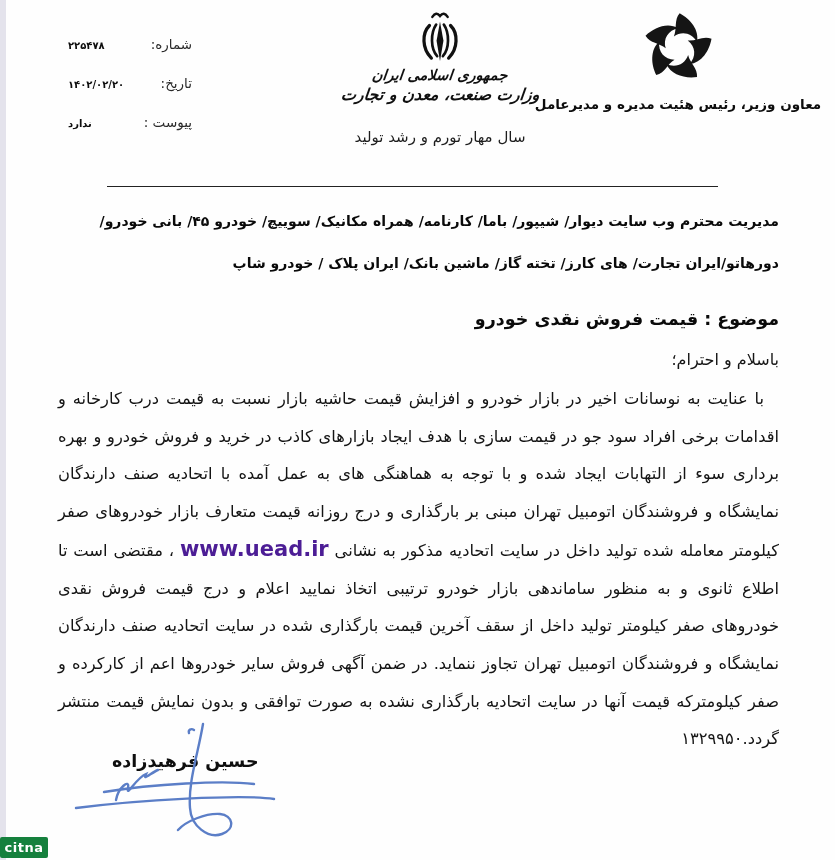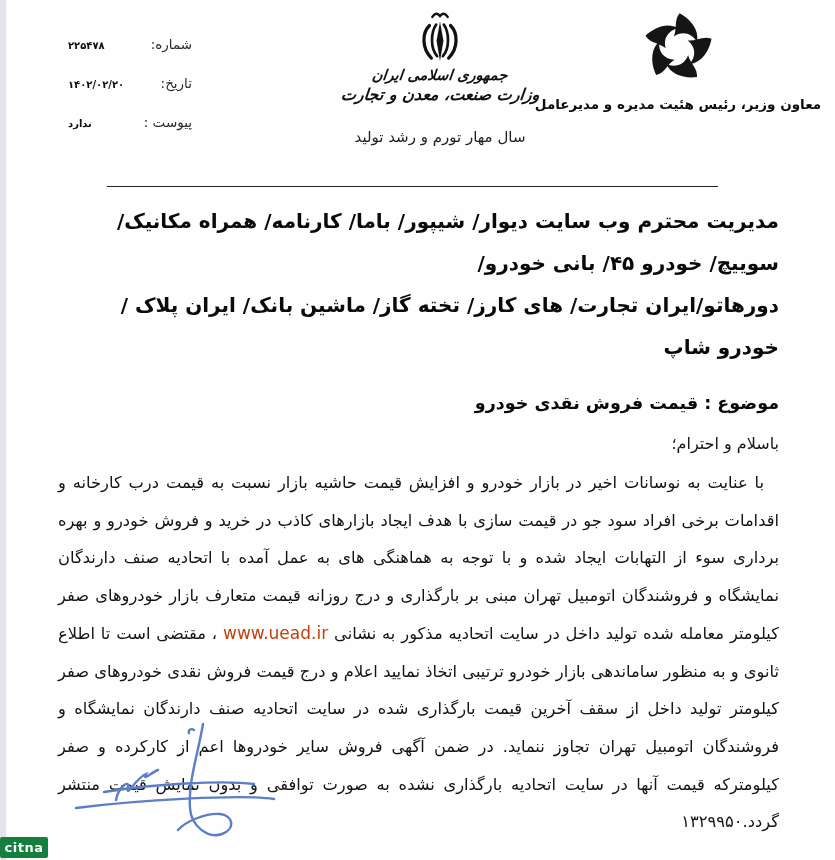--- a/index.html
+++ b/index.html
@@ -25,25 +25,25 @@
   
   .org-head { position:absolute; top:6px; left:528px; width:300px; text-align:center; direction:rtl; }
   .org-logo { display:block; margin:0 auto; }
   .org-line1 { font-weight:bold; font-size:14.5px; margin-top:10px; color:#0d0d0d; }
   .org-line2 { font-weight:bold; font-size:13.5px; margin-top:6px; color:#0d0d0d; }
 
   .divider { position:absolute; top:186px; left:107px; width:611px; border-top:1.7px solid #222; }
 
   
   .content { position:absolute; top:200px; right:56px; left:58px; direction:rtl; text-align:right; }
-  .addr { font-weight:bold; font-size:20px; line-height:42px; color:#0a0a0a; }
+  .addr { font-weight:bold; font-size:14px; line-height:42px; color:#0a0a0a; }
   .subject { font-weight:bold; font-size:17.5px; margin-top:25px; color:#0a0a0a; }
   .salutation { margin-top:18px; font-size:16px; line-height:25px; color:#151515; }
   .bodytext { margin-top:8px; font-size:16.3px; line-height:37.7px; text-align:justify; text-indent:15px; color:#141414; }
-  .url { font-weight:normal; font-size:17px; color:#c2410c; direction:ltr; unicode-bidi:embed; }
+  .url { font-weight:bold; font-size:21px; color:#4c1d95; direction:ltr; unicode-bidi:embed; }
 
   
   .signer { position:absolute; top:751px; left:112px; font-weight:bold; font-size:17.5px; direction:rtl; color:#0e0e0e; }
   .sigsvg { position:absolute; top:720px; left:58px; }
 
   
   .watermark { position:absolute; left:0; top:837px; width:48px; height:21px; display:flex; align-items:center; justify-content:center; font-weight:bold; font-size:13px; letter-spacing:.5px; border-radius:2px; text-transform:lowercase; }
 </style>
 </head>
 <body>
@@ -107,20 +107,21 @@
     </div>
     <div class="subject">موضوع : قیمت فروش نقدی خودرو</div>
     <div class="salutation">باسلام و احترام؛</div>
     <p class="bodytext">
       <span>با عنایت به نوسانات اخیر در بازار خودرو و افزایش قیمت حاشیه بازار نسبت به قیمت درب کارخانه و اقدامات برخی افراد سود جو در قیمت سازی با هدف ایجاد بازارهای کاذب در خرید و فروش خودرو و بهره برداری سوء از التهابات ایجاد شده و با توجه به هماهنگی های به عمل آمده با اتحادیه صنف دارندگان نمایشگاه و فروشندگان اتومبیل تهران مبنی بر بارگذاری و درج روزانه قیمت متعارف بازار خودروهای صفر کیلومتر معامله شده تولید داخل در سایت اتحادیه مذکور به نشانی</span>
       <span class="url">www.uead.ir</span>
       <span>، مقتضی است تا اطلاع ثانوی و به منظور ساماندهی بازار خودرو ترتیبی اتخاذ نمایید اعلام و درج قیمت فروش نقدی خودروهای صفر کیلومتر تولید داخل از سقف آخرین قیمت بارگذاری شده در سایت اتحادیه صنف دارندگان نمایشگاه و فروشندگان اتومبیل تهران تجاوز ننماید. در ضمن آگهی فروش سایر خودروها اعم از کارکرده و صفر کیلومترکه قیمت آنها در سایت اتحادیه بارگذاری نشده به صورت توافقی و بدون نمایش قیمت منتشر گردد.۱۳۲۹۹۵۰</span>
     </p>
   </div>
 
+  <div class="signer">حسین فرهیدزاده</div>
   <svg class="sigsvg" width="265" height="135" viewBox="0 0 265 135" aria-hidden="true">
     <g fill="none" stroke="#5b7ec7" stroke-width="2.4" stroke-linecap="round">
       <path d="M145,4 C140,34 130,62 132,88 C133,106 150,119 164,114 C178,109 175,95 162,94 C148,93 128,101 120,110"></path>
       <path d="M46,72 C95,64 165,60 196,64"></path>
       <path d="M18,88 C80,80 185,74 216,79"></path>
       <path d="M58,80 C60,68 72,58 70,68 C68,78 78,58 88,54 C84,62 94,52 100,50"></path>
       <path d="M136,10 C133,8 130,10 131,13"></path>
     </g>
   </svg>
 

